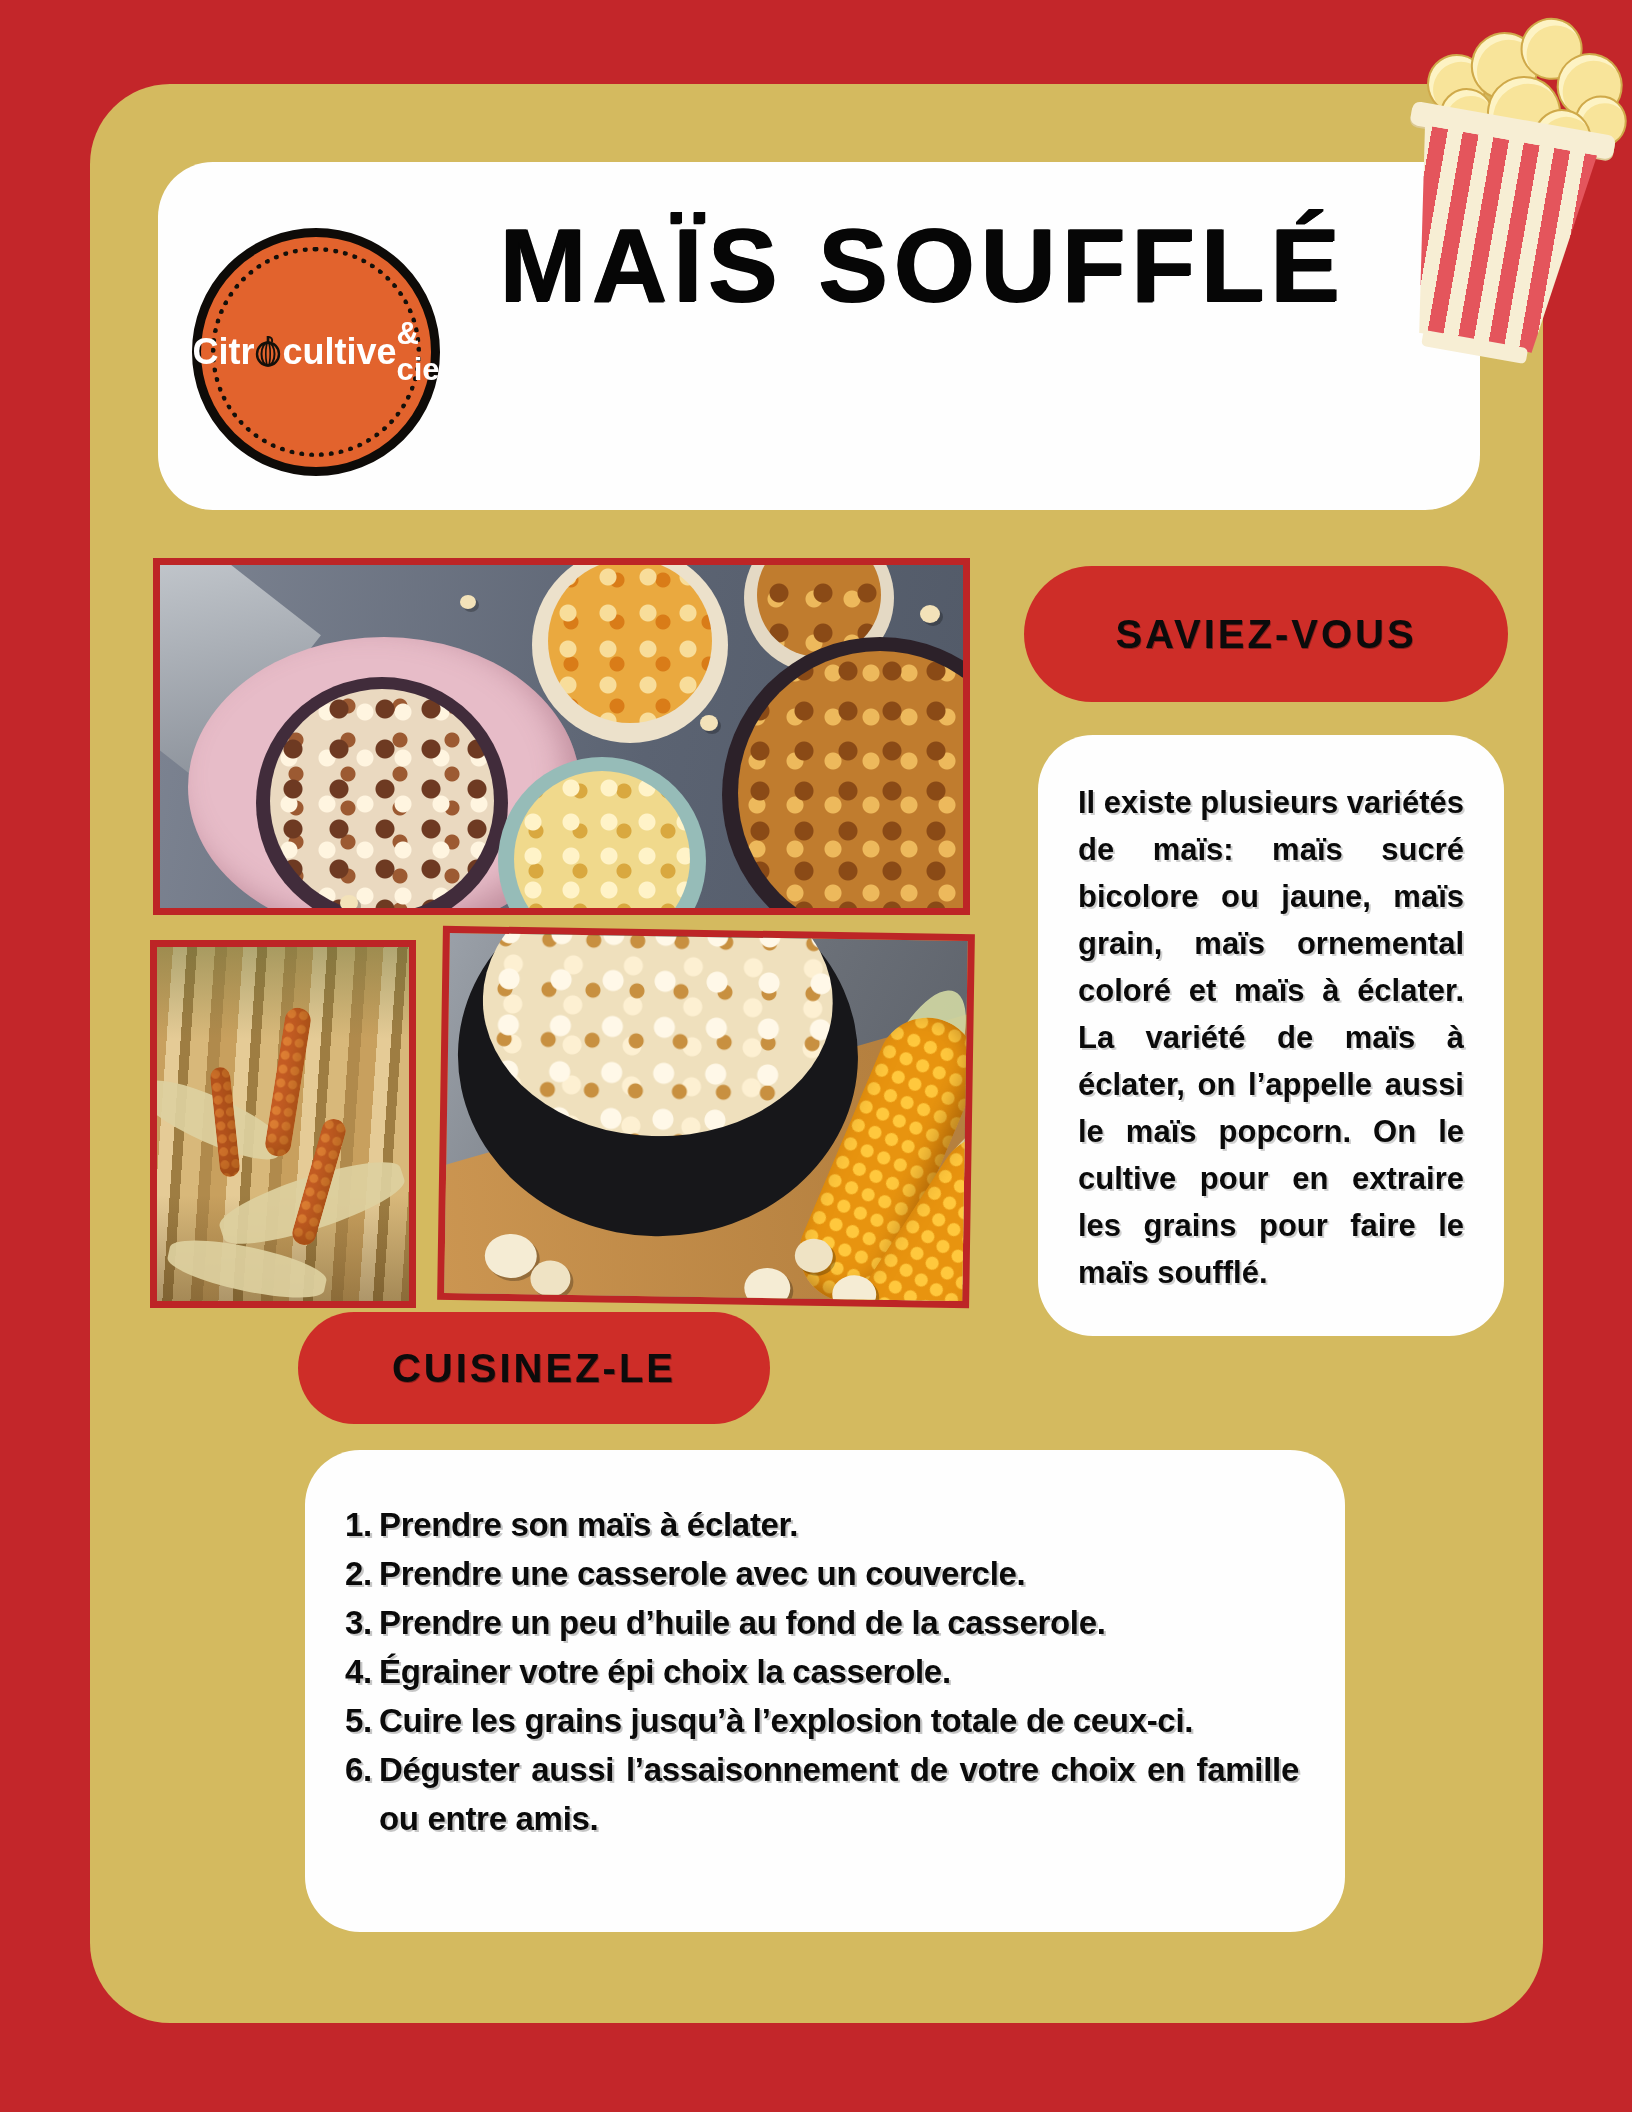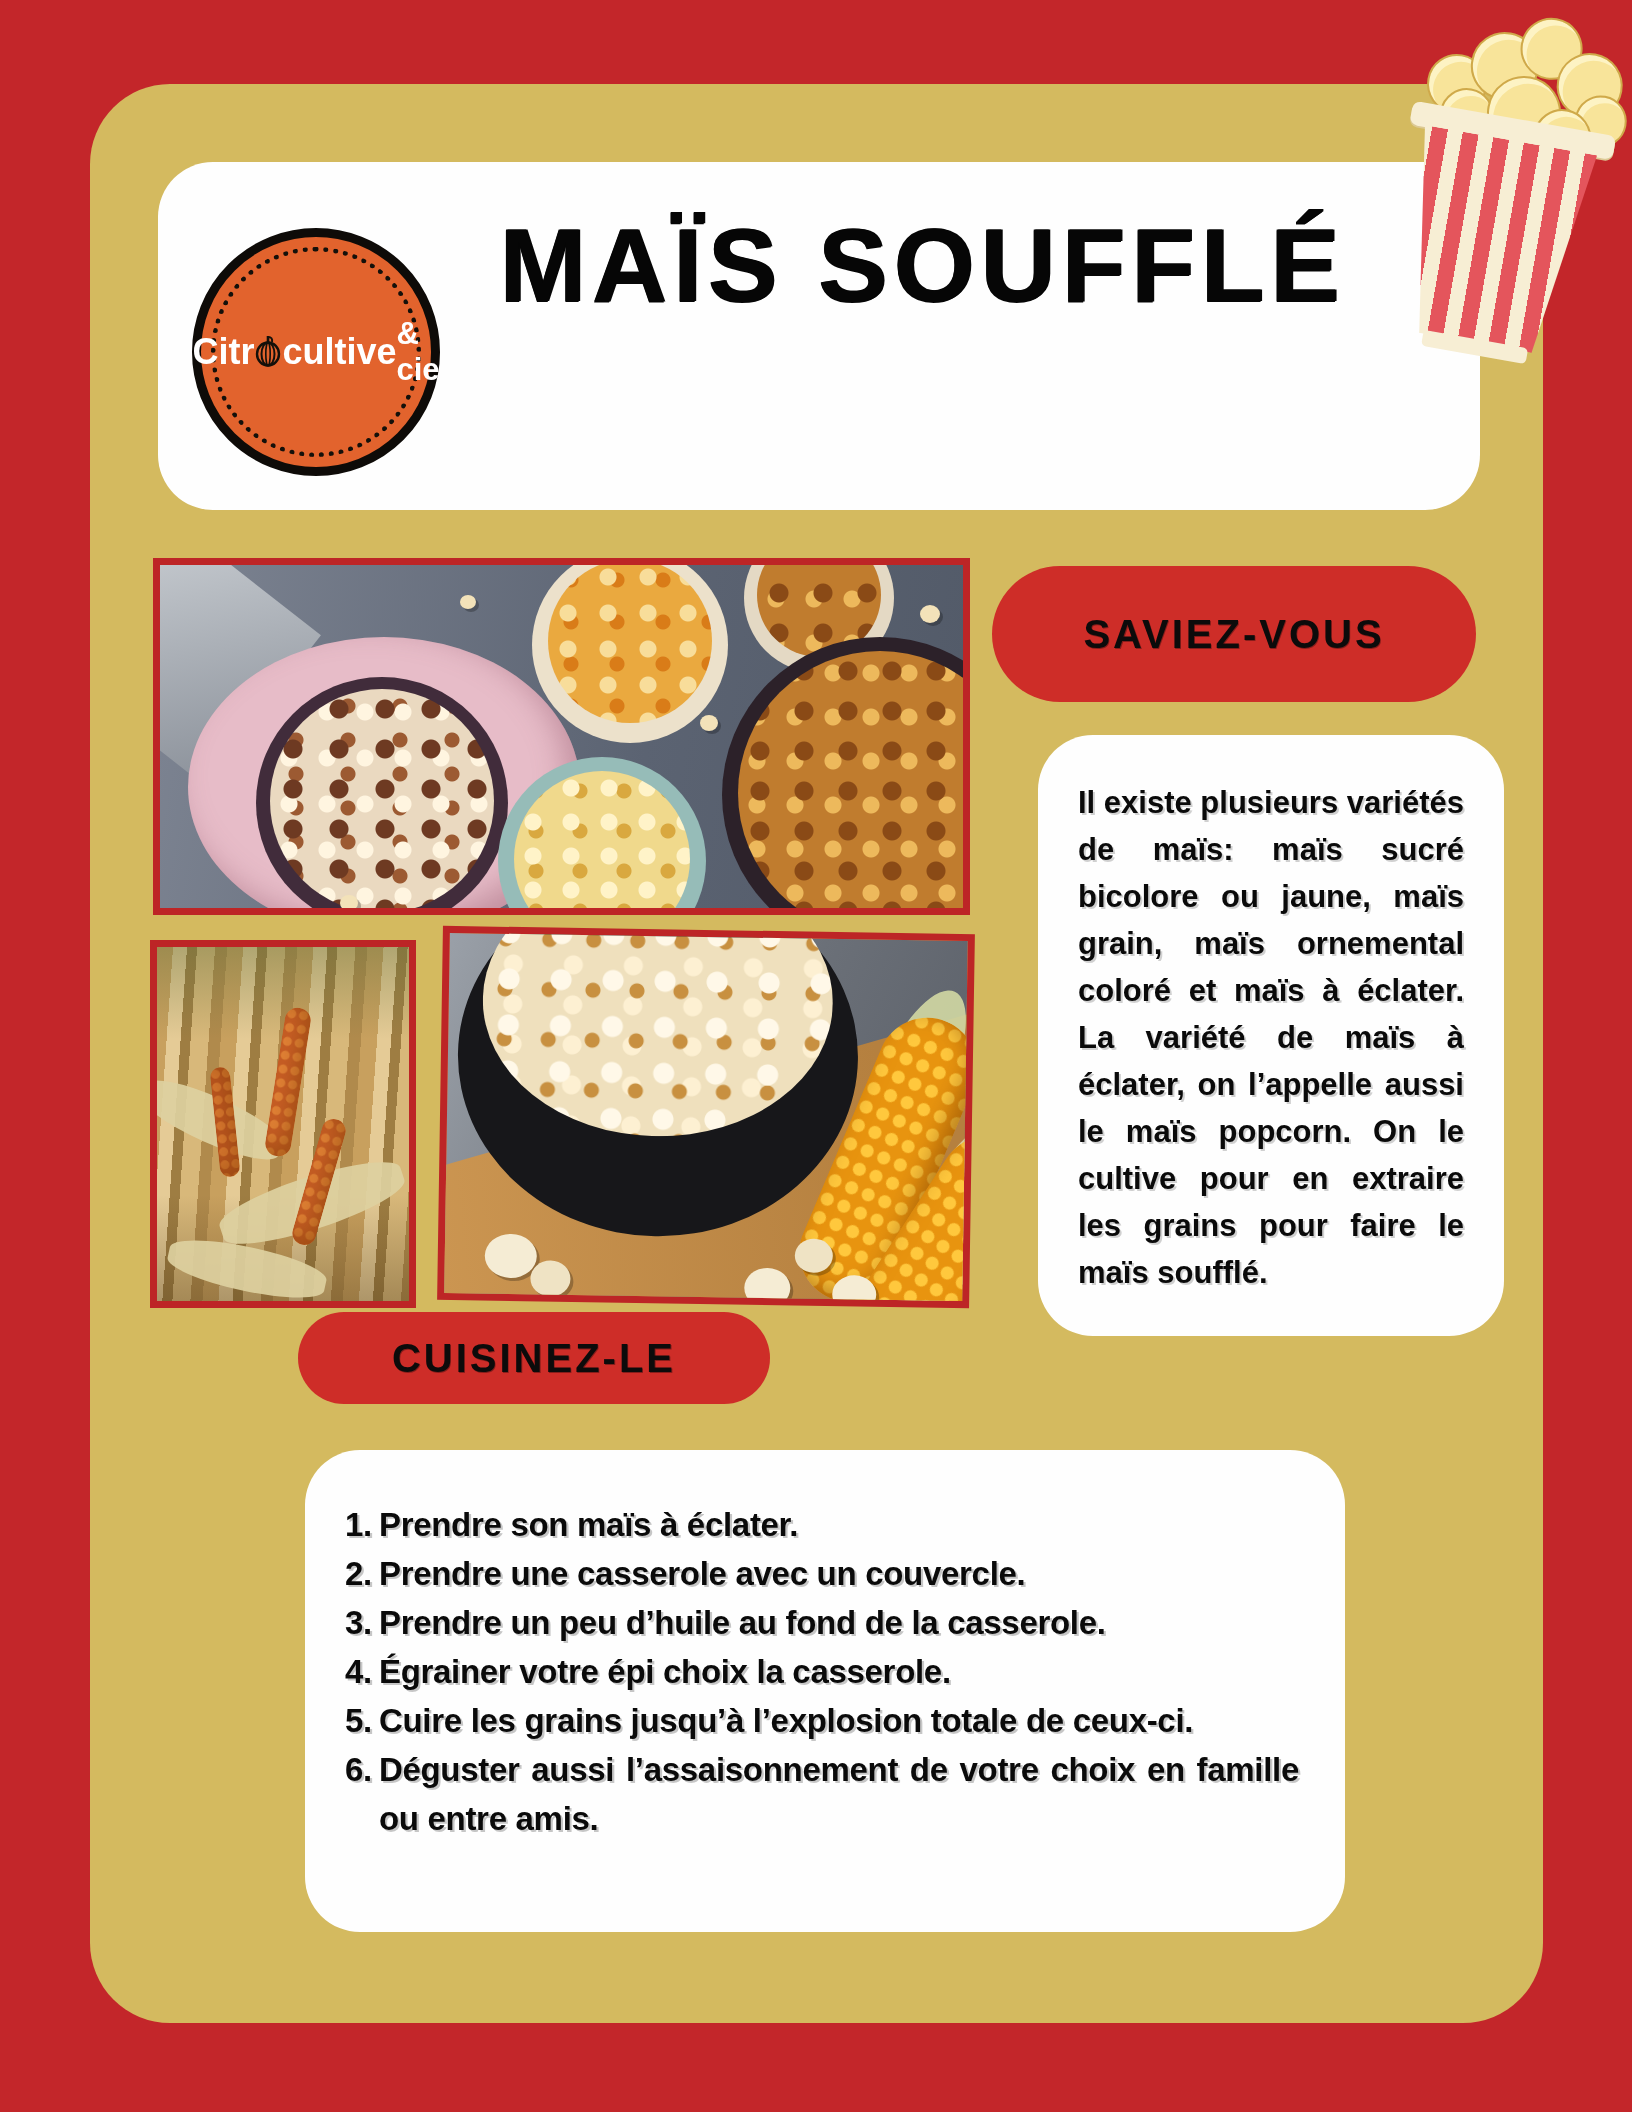--- a/index.html
+++ b/index.html
@@ -73,22 +73,22 @@
 
   
   .cob{position:absolute;border-radius:60px;background-color:#e8940f;
     background-image:radial-gradient(circle,#ffc83d 0 6px,rgba(0,0,0,0) 7px);
     background-size:18px 20px;box-shadow:inset -10px -6px 24px rgba(120,60,0,.55);}
   .husk{position:absolute;background:#ddd0a0;border-radius:50%/38%;opacity:.92;}
 
   
   .pill{background:#ce2d28;border-radius:70px;display:flex;align-items:center;justify-content:center;
         color:#0c0b0b;font-weight:bold;letter-spacing:3px;text-shadow:.8px .8px 0 rgba(0,0,0,.35);}
-  .pill-saviez{left:992px;top:566px;width:484px;height:136px;font-size:40px;}
-  .pill-cuisinez{left:298px;top:1312px;width:472px;height:92px;font-size:40px;justify-content:center;}
+  .pill-saviez{left:1024px;top:566px;width:484px;height:136px;font-size:40px;}
+  .pill-cuisinez{left:298px;top:1312px;width:472px;height:112px;font-size:40px;justify-content:center;}
 
   
   .info-card{left:1038px;top:735px;width:466px;background:#fefefe;border-radius:55px;
       box-sizing:border-box;padding:44px 40px 40px 40px;}
   .info-text{font-size:31px;font-weight:bold;line-height:47px;text-align:justify;color:#0a0a0a;
       text-shadow:2px 2px 0 rgba(0,0,0,.18);}
 
   
   .steps-card{left:305px;top:1450px;width:1040px;height:482px;background:#fefefe;border-radius:55px;
       box-sizing:border-box;padding:50px 46px 36px 40px;}

